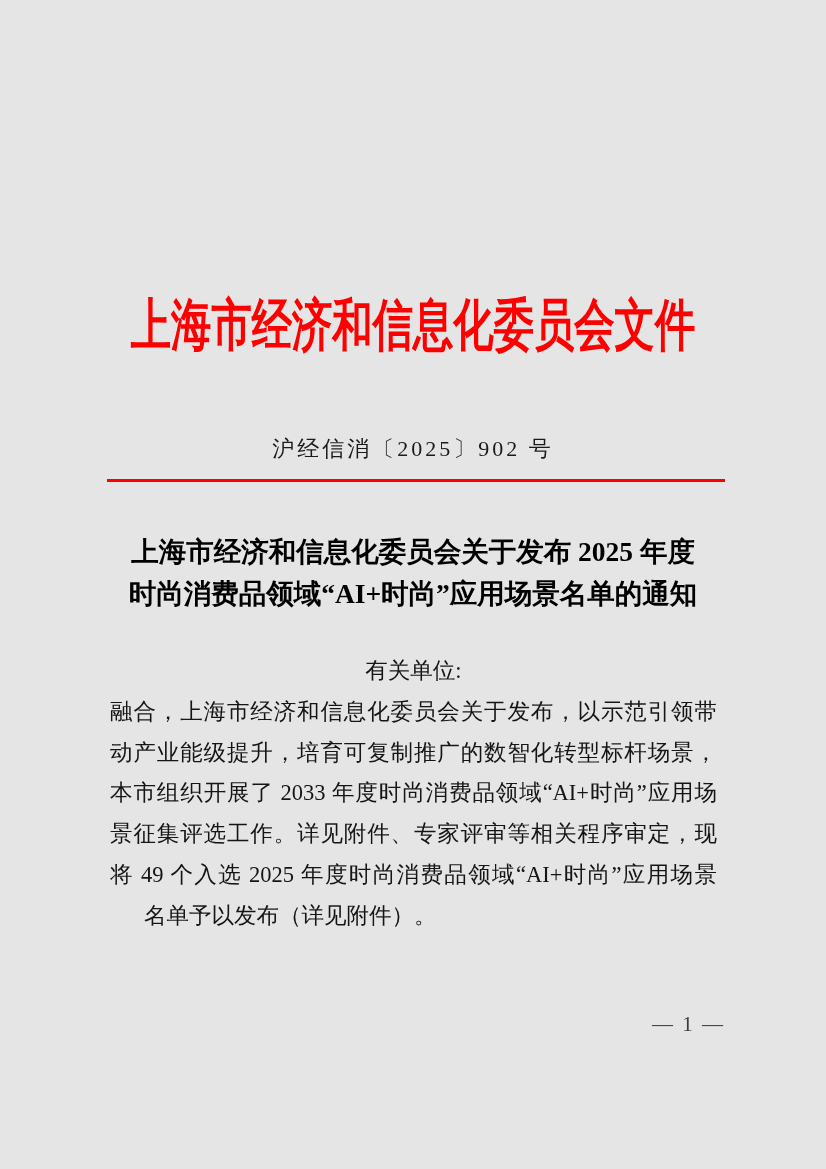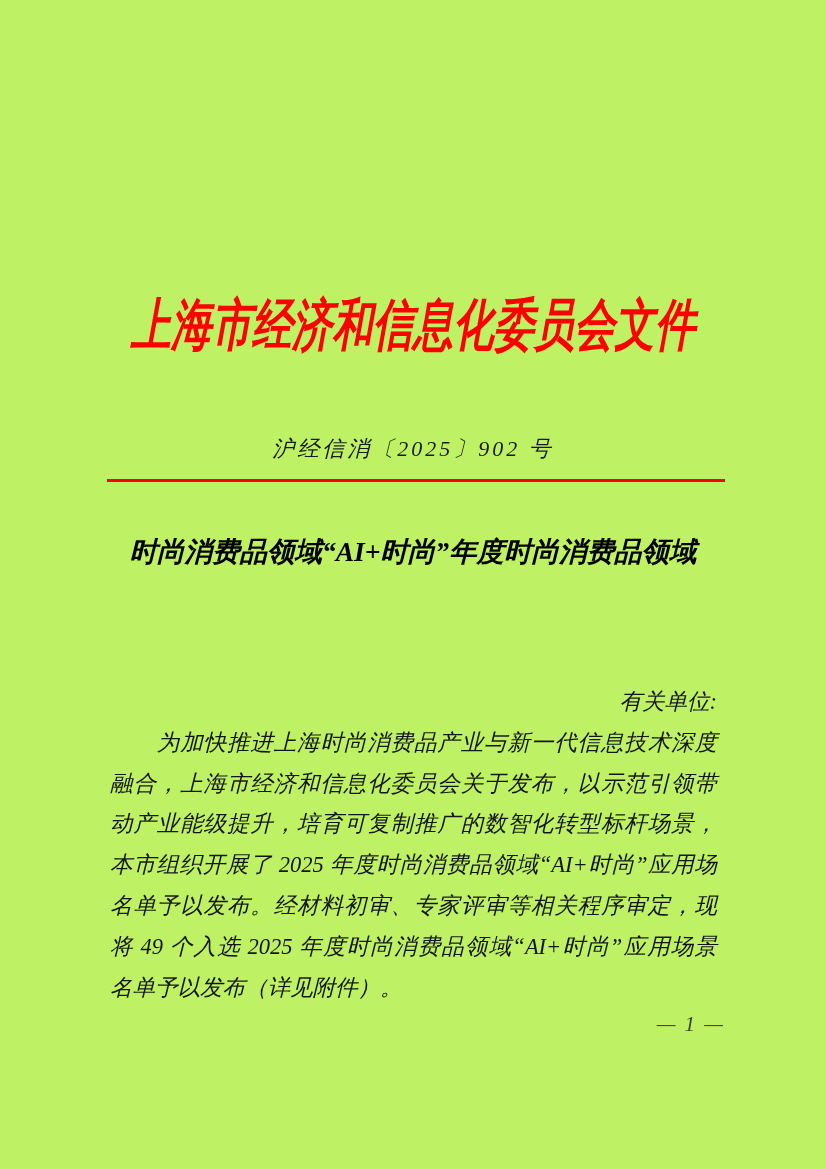--- a/index.html
+++ b/index.html
@@ -4,25 +4,24 @@
 <style>
   html, body {
     margin: 0;
     padding: 0;
     background: #ffffff;
   }
   .page {
     position: relative;
     width: 826px;
     height: 1169px;
-    background: #bef264;
+    background: #e5e5e5;
     overflow: hidden;
     font-family: "Liberation Serif", "DejaVu Serif", serif;
     color: #1a1a1a;
-    font-style: italic;
   }
   
   .agency-banner {
     position: absolute;
     top: 293px;
     left: 0;
     width: 826px;
     text-align: center;
     white-space: nowrap;
     font-size: 56px;
@@ -69,31 +68,31 @@
   .body-block {
     position: absolute;
     top: 651px;
     left: 110px;
     width: 607px;
     font-size: 22.5px;
     line-height: 40.8px;
     color: #151515;
   }
   .salutation {
-    text-align: right;
-    margin-top: 31px;
+    text-align: center;
   }
   .body-line {
     text-align: justify;
     text-align-last: justify;
     text-justify: inter-character;
   }
   .body-line:last-child {
     text-align: left;
     text-align-last: left;
+    margin-left: 34px;
   }
   
   .page-number {
     position: absolute;
     top: 1012px;
     right: 101px;
     font-size: 21px;
     letter-spacing: 2px;
     color: #3d3d3d;
     line-height: 1.2;
@@ -104,31 +103,31 @@
 
 <div class="page">
 
   <div class="agency-banner">上海市经济和信息化委员会文件</div>
 
   <div class="doc-number">沪经信消〔2025〕902 号</div>
 
   <div class="red-rule"></div>
 
   <div class="doc-title">
-      <div class="title-line">时尚消费品领域“AI+时尚”年度时尚消费品领域</div>
+      <div class="title-line">上海市经济和信息化委员会关于发布 2025 年度</div>
+      <div class="title-line">时尚消费品领域“AI+时尚”应用场景名单的通知</div>
     </div>
 
   <div class="body-block">
     <div class="salutation">有关单位:</div>
     <div>
-        <div class="body-line">　　为加快推进上海时尚消费品产业与新一代信息技术深度</div>
         <div class="body-line">融合，上海市经济和信息化委员会关于发布，以示范引领带</div>
         <div class="body-line">动产业能级提升，培育可复制推广的数智化转型标杆场景，</div>
-        <div class="body-line">本市组织开展了 2025 年度时尚消费品领域“AI+时尚”应用场</div>
-        <div class="body-line">名单予以发布。经材料初审、专家评审等相关程序审定，现</div>
+        <div class="body-line">本市组织开展了 2033 年度时尚消费品领域“AI+时尚”应用场</div>
+        <div class="body-line">景征集评选工作。详见附件、专家评审等相关程序审定，现</div>
         <div class="body-line">将 49 个入选 2025 年度时尚消费品领域“AI+时尚”应用场景</div>
         <div class="body-line">名单予以发布（详见附件）。</div>
       </div>
   </div>
 
   <div class="page-number">— 1 —</div>
 
 </div>
 
 </body></html>

